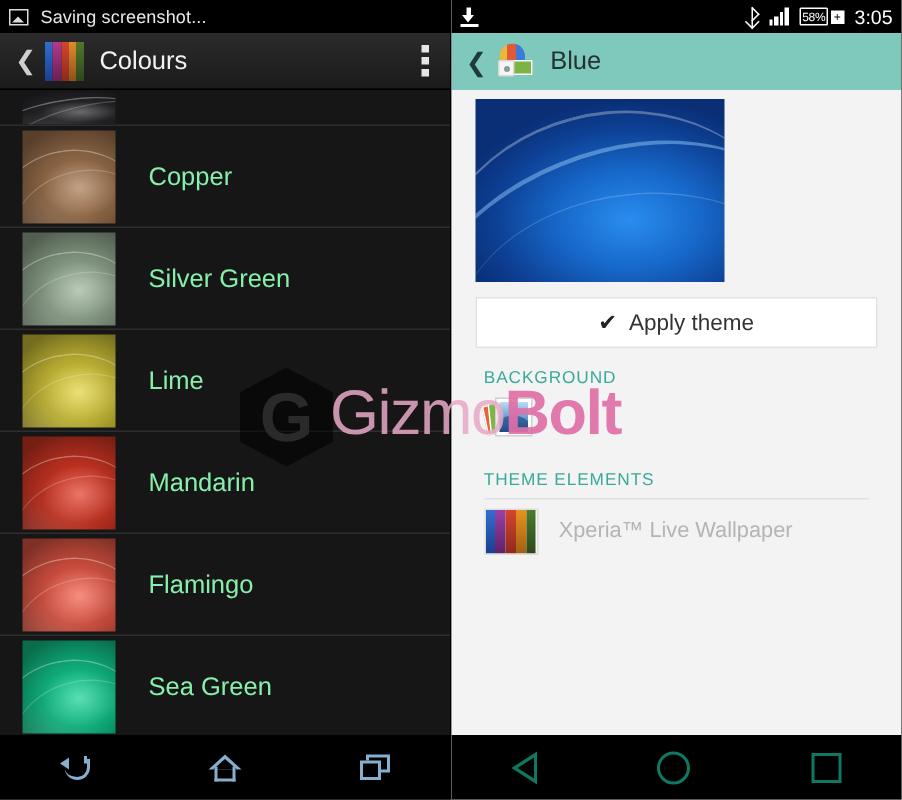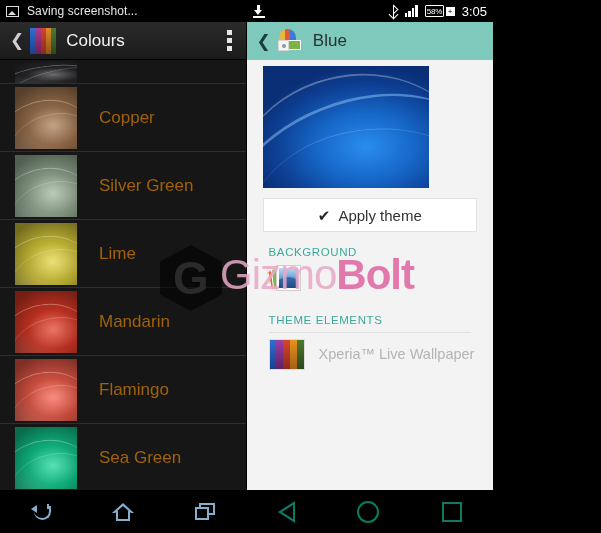--- a/index.html
+++ b/index.html
@@ -1,17 +1,17 @@
 <!DOCTYPE html>
 <html><head>
 <meta charset="utf-8">
 <style>
   html,body{margin:0;padding:0;background:#000;}
   body{width:601px;height:533px;overflow:hidden;font-family:"Liberation Sans",sans-serif;}
-  .screen{position:relative;width:493px;height:533px;display:flex;}
+  .screen{position:relative;width:601px;height:533px;display:flex;}
   .panel{position:relative;height:533px;overflow:hidden;}
   .panel-left{width:300px;background:#161616;}
   .panel-right{width:301px;background:#f3f3f3;border-left:1px solid #000;}
 
   
   .statusbar{height:22px;background:#000;display:flex;align-items:center;padding:0 6px;box-sizing:border-box;}
   .sb-left{flex:1;display:flex;align-items:center;gap:8px;}
   .sb-right{display:flex;align-items:center;gap:7px;}
   .sb-text{color:#e8e8e8;font-size:12px;letter-spacing:.1px;}
   .sb-time{color:#fff;font-size:13px;font-weight:400;}
@@ -53,21 +53,21 @@
   .thumb{width:62px;height:62px;margin-left:15px;flex:none;position:relative;overflow:hidden;}
   .row.partial .thumb{height:22px;}
   .thumb .sheen{position:absolute;inset:0;
     background:
       radial-gradient(ellipse 60% 45% at 62% 62%, rgba(255,255,255,.30), rgba(255,255,255,0) 70%),
       radial-gradient(ellipse 120% 80% at 18% 110%, rgba(255,255,255,.12), rgba(255,255,255,0) 60%);}
   .thumb .curve{position:absolute;left:-30%;top:22%;width:160%;height:90%;
      border-top:1.5px solid rgba(255,255,255,.33);border-radius:60% 60% 0 0/90% 90% 0 0;transform:rotate(-8deg);}
   .thumb .curve2{position:absolute;left:-15%;top:44%;width:150%;height:80%;
      border-top:1px solid rgba(255,255,255,.20);border-radius:70% 70% 0 0/100% 100% 0 0;transform:rotate(-14deg);}
-  .row-label{color:#a16207;font-size:17px;margin-left:22px;font-weight:400;}
+  .row-label{color:#86efac;font-size:17px;margin-left:22px;font-weight:400;}
 
   
   .appbar-teal{height:38px;display:flex;align-items:center;padding:0 10px;box-sizing:border-box;}
   .appbar-teal .back-chev{color:#1d3b38;}
   .appbar-teal .appbar-title{color:#24332f;font-size:17px;}
   .pal-icon{width:26px;height:24px;position:relative;}
   .pal-icon .fan{position:absolute;left:2px;top:0;width:17px;height:13px;border-radius:17px 17px 0 0;overflow:hidden;display:flex;}
   .pal-icon .fan b{flex:1;height:100%;}
   .pal-icon .card{position:absolute;left:8px;top:11px;width:16px;height:10px;background:#7cb342;border:1px solid #fff;box-sizing:border-box;}
   .pal-icon .card2{position:absolute;left:1px;top:11px;width:11px;height:11px;background:#f5f5f5;border:1px solid #d8d8d8;box-sizing:border-box;border-radius:1px;}

